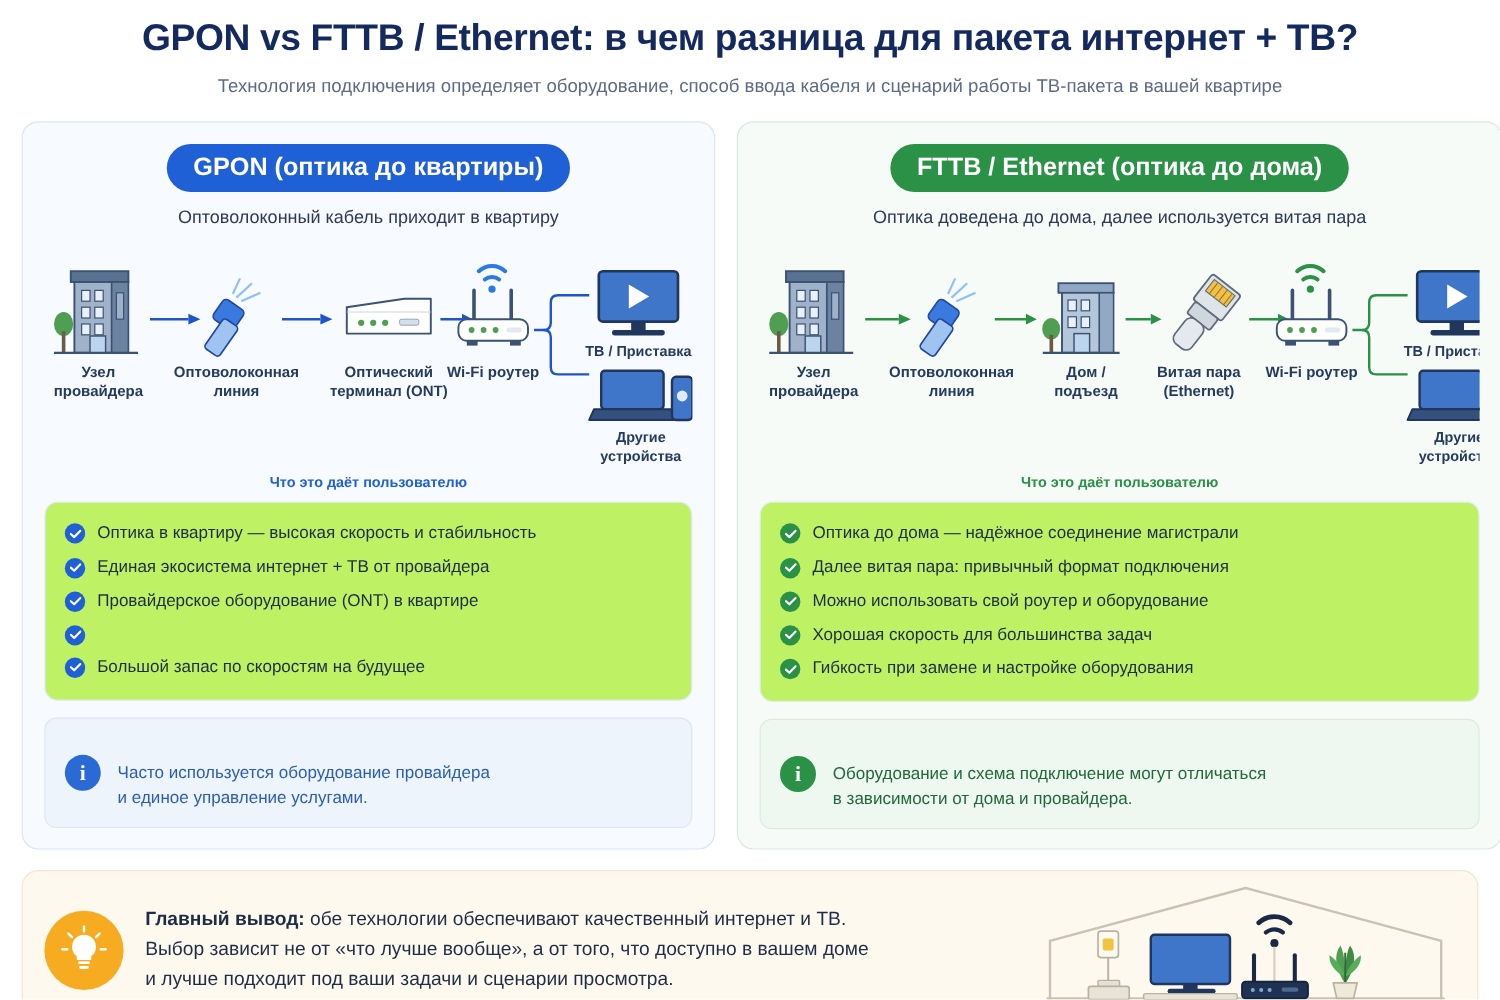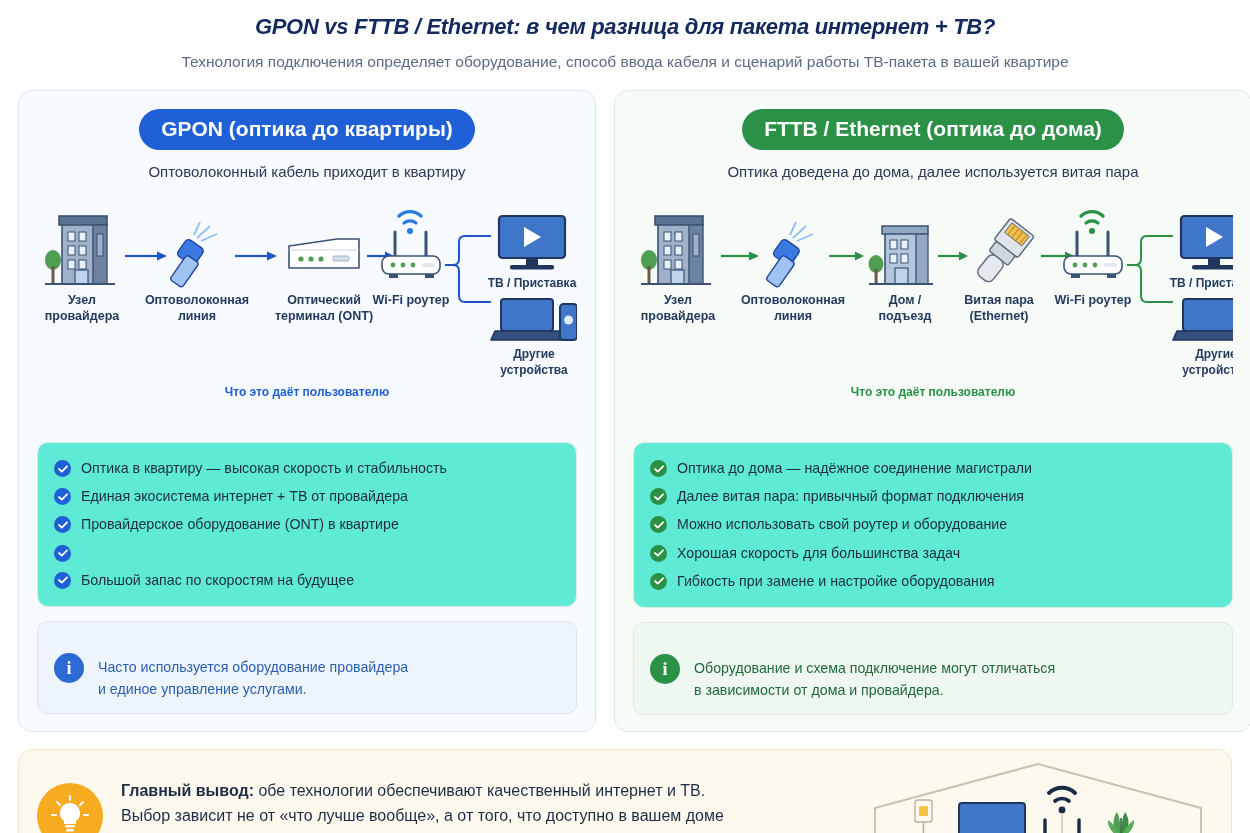--- a/index.html
+++ b/index.html
@@ -9,27 +9,26 @@
     height: 833px;
     background: #ffffff;
     font-family: "Liberation Sans", "DejaVu Sans", sans-serif;
     overflow: hidden;
     position: relative;
   }
 
   
   .header { text-align: center; padding: 14px 20px 0; }
   .page-title {
-    font-size: 22px;
+    font-size: 31px;
     font-weight: 700;
     color: #14295e;
     letter-spacing: -0.3px;
     line-height: 1.15;
     white-space: nowrap;
-    font-style: italic;
   }
   .page-subtitle {
     margin-top: 13px;
     font-size: 15.5px;
     color: #5e6b85;
     line-height: 1.3;
     white-space: nowrap;
   }
 
   
@@ -91,24 +90,23 @@
     text-align: center;
     font-size: 12px;
     font-weight: 700;
     margin-top: 6px;
     margin-bottom: 9px;
   }
   .gpon .benefits-title { color: #2060d6; }
   .fttb .benefits-title { color: #2a9147; }
 
   .benefits-box {
-    background: #5eead4;
+    background: #bef264;
     border-radius: 11px;
     padding: 12px 16px 12px;
-    margin-top: 34px;
   }
   .gpon .benefits-box { border: 1.2px solid #dfeaf7; }
   .fttb .benefits-box { border: 1.2px solid #dfeee4; }
 
   .benefit {
     display: flex;
     align-items: flex-start;
     gap: 10px;
     padding: 4.5px 0;
   }

